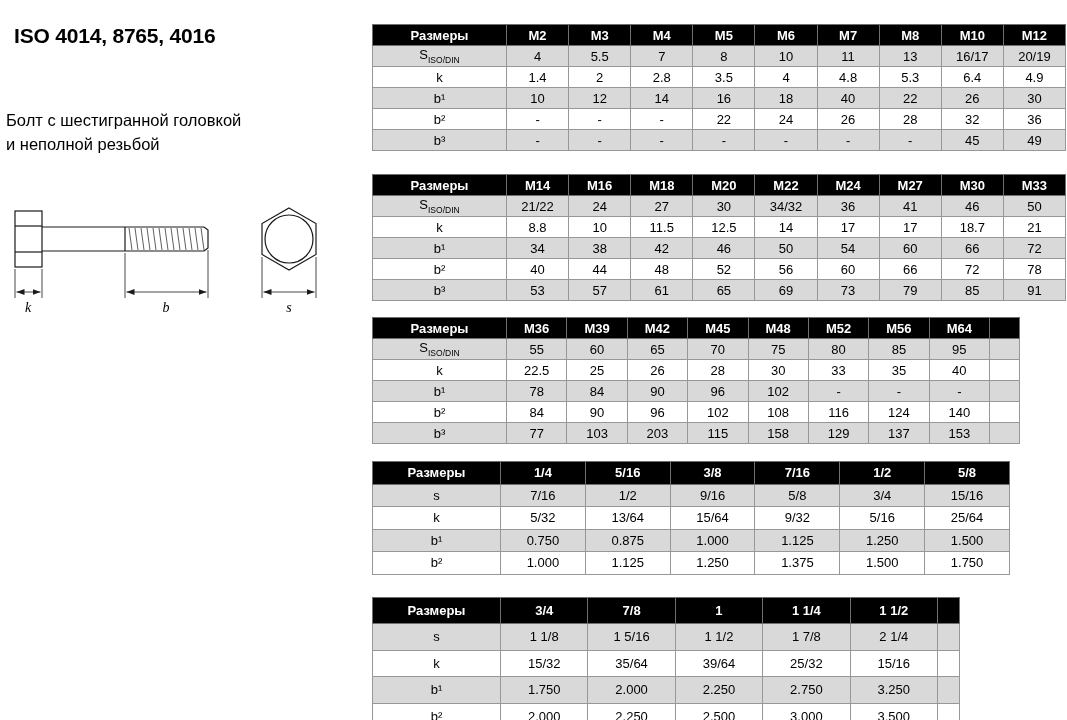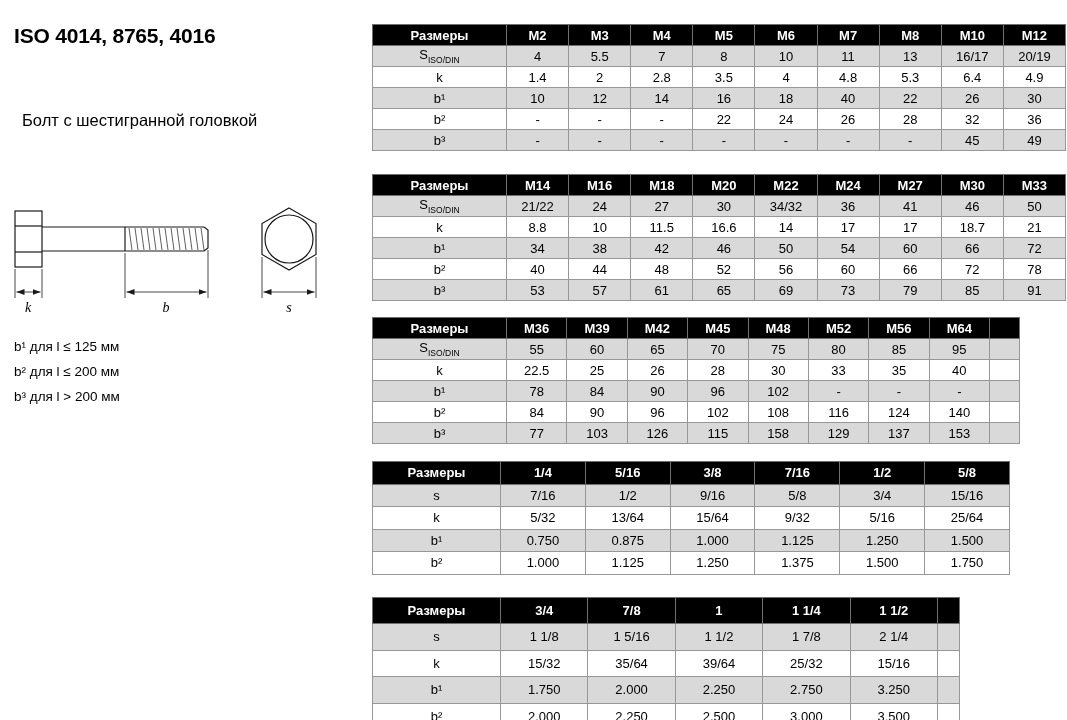--- a/index.html
+++ b/index.html
@@ -7,21 +7,21 @@
     --header-text:#ffffff;
     --row-alt-bg:#d9d9d9;
   }
   *{box-sizing:border-box;margin:0;padding:0;}
   body{background:#fff;font-family:"Liberation Sans",sans-serif;color:#000;}
   .page{position:relative;width:1067px;height:720px;background:#fff;overflow:hidden;margin-top:16px;}
 
   
   .left-panel{position:absolute;left:0;top:0;width:372px;height:720px;}
   .title{position:absolute;left:14px;top:6px;font-size:21px;font-weight:bold;line-height:28px;letter-spacing:-0.2px;}
-  .subtitle{position:absolute;left:22px;top:92px;font-size:16.5px;line-height:24px;}
+  .subtitle{position:absolute;left:6px;top:92px;font-size:16.5px;line-height:24px;}
   .diagram{position:absolute;left:6px;top:186px;}
   .dimtext{font-style:italic;font-size:14px;fill:#000;font-family:"Liberation Serif",serif;}
   .notes{position:absolute;left:14px;top:318px;font-size:13.5px;line-height:25px;}
 
   
   .tables{position:absolute;left:372px;top:8px;width:695px;}
   table.dim-table{border-collapse:collapse;table-layout:fixed;font-size:13px;border:1px solid #3a3a3a;}
   .dim-table th,.dim-table td{border:1px solid #979797;text-align:center;vertical-align:middle;
     padding:0 2px;overflow:hidden;white-space:nowrap;font-weight:normal;}
   .dim-table tr:first-child th{background:var(--header-bg);color:var(--header-text);font-weight:bold;border-color:#6f6f6f;}
@@ -51,20 +51,21 @@
 <div class="page">
 
   <div class="left-panel">
 
     <div class="title">
       <div>ISO 4014, 8765, 4016</div>
     </div>
 
     <div class="subtitle">
       <div>Болт с шестигранной головкой</div>
+      <div>и неполной резьбой</div>
     </div>
 
     <svg class="diagram" width="352" height="124" viewBox="0 0 352 124">
       <defs>
         <marker id="arr" markerWidth="9" markerHeight="8" refX="8" refY="3" orient="auto" markerUnits="userSpaceOnUse">
           <path d="M0,0 L8,3 L0,6 Z" fill="#1a1a1a"></path>
         </marker>
       </defs>
 
       <g stroke="#1a1a1a" stroke-width="1.2" fill="none">
@@ -113,25 +114,20 @@
         <line x1="310" y1="55" x2="310" y2="96"></line>
         <line x1="283" y1="90" x2="257.5" y2="90" marker-end="url(#arr)"></line>
         <line x1="283" y1="90" x2="308.5" y2="90" marker-end="url(#arr)"></line>
       </g>
 
       <text class="dimtext" x="22" y="110" text-anchor="middle">k</text>
       <text class="dimtext" x="160" y="110" text-anchor="middle">b</text>
       <text class="dimtext" x="283" y="110" text-anchor="middle">s</text>
     </svg>
 
-    <div class="notes">
-      <div>b¹ для l ≤ 125 мм</div>
-      <div>b² для l ≤ 200 мм</div>
-      <div>b³ для l &gt; 200 мм</div>
-    </div>
 
   </div>
 
   <div class="tables">
     <table class="dim-table t0">
         <tbody>
           <tr>
             <th>Размеры</th>
             <th>M2</th>
             <th>M3</th>
@@ -229,21 +225,21 @@
             <td>36</td>
             <td>41</td>
             <td>46</td>
             <td>50</td>
           </tr>
           <tr>
             <th class="rowlabel">k</th>
             <td>8.8</td>
             <td>10</td>
             <td>11.5</td>
-            <td>16.6</td>
+            <td>12.5</td>
             <td>14</td>
             <td>17</td>
             <td>17</td>
             <td>18.7</td>
             <td>21</td>
           </tr>
           <tr>
             <th class="rowlabel">b¹</th>
             <td>34</td>
             <td>38</td>
@@ -340,21 +336,21 @@
             <td>108</td>
             <td>116</td>
             <td>124</td>
             <td>140</td>
             <td></td>
           </tr>
           <tr>
             <th class="rowlabel">b³</th>
             <td>77</td>
             <td>103</td>
-            <td>126</td>
+            <td>203</td>
             <td>115</td>
             <td>158</td>
             <td>129</td>
             <td>137</td>
             <td>153</td>
             <td></td>
           </tr>
         </tbody>
       </table>
     <table class="dim-table t3">

